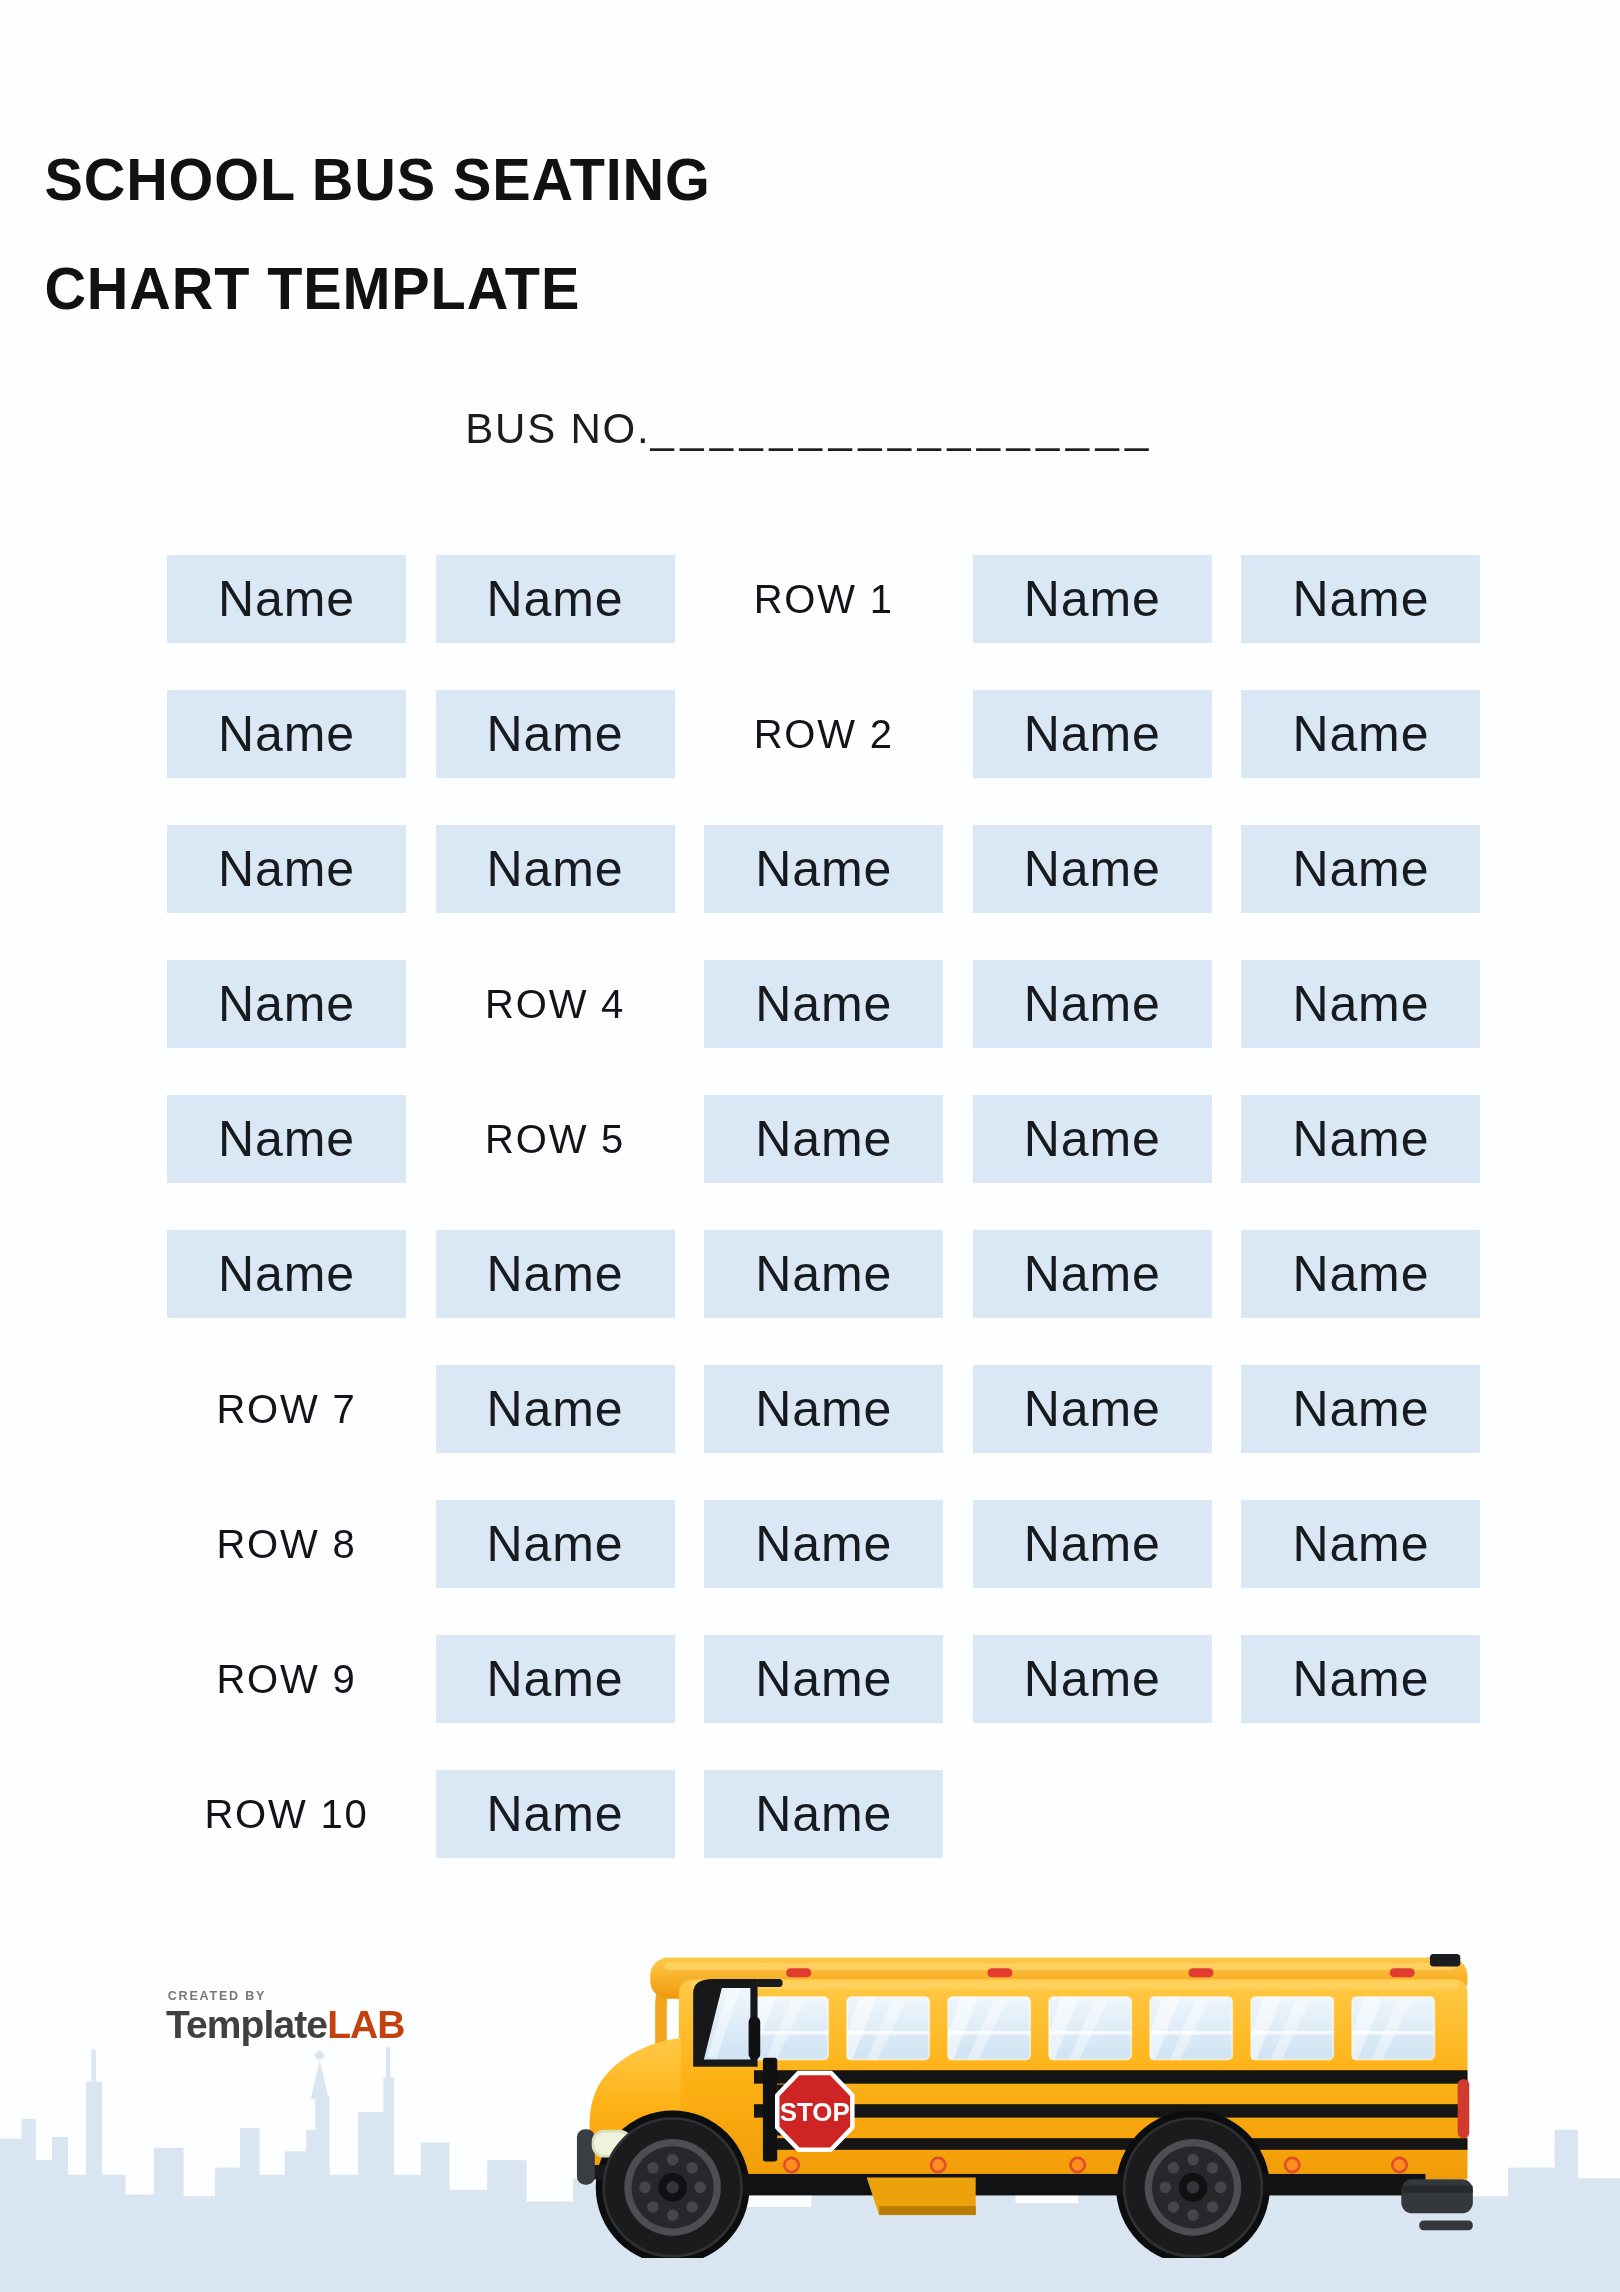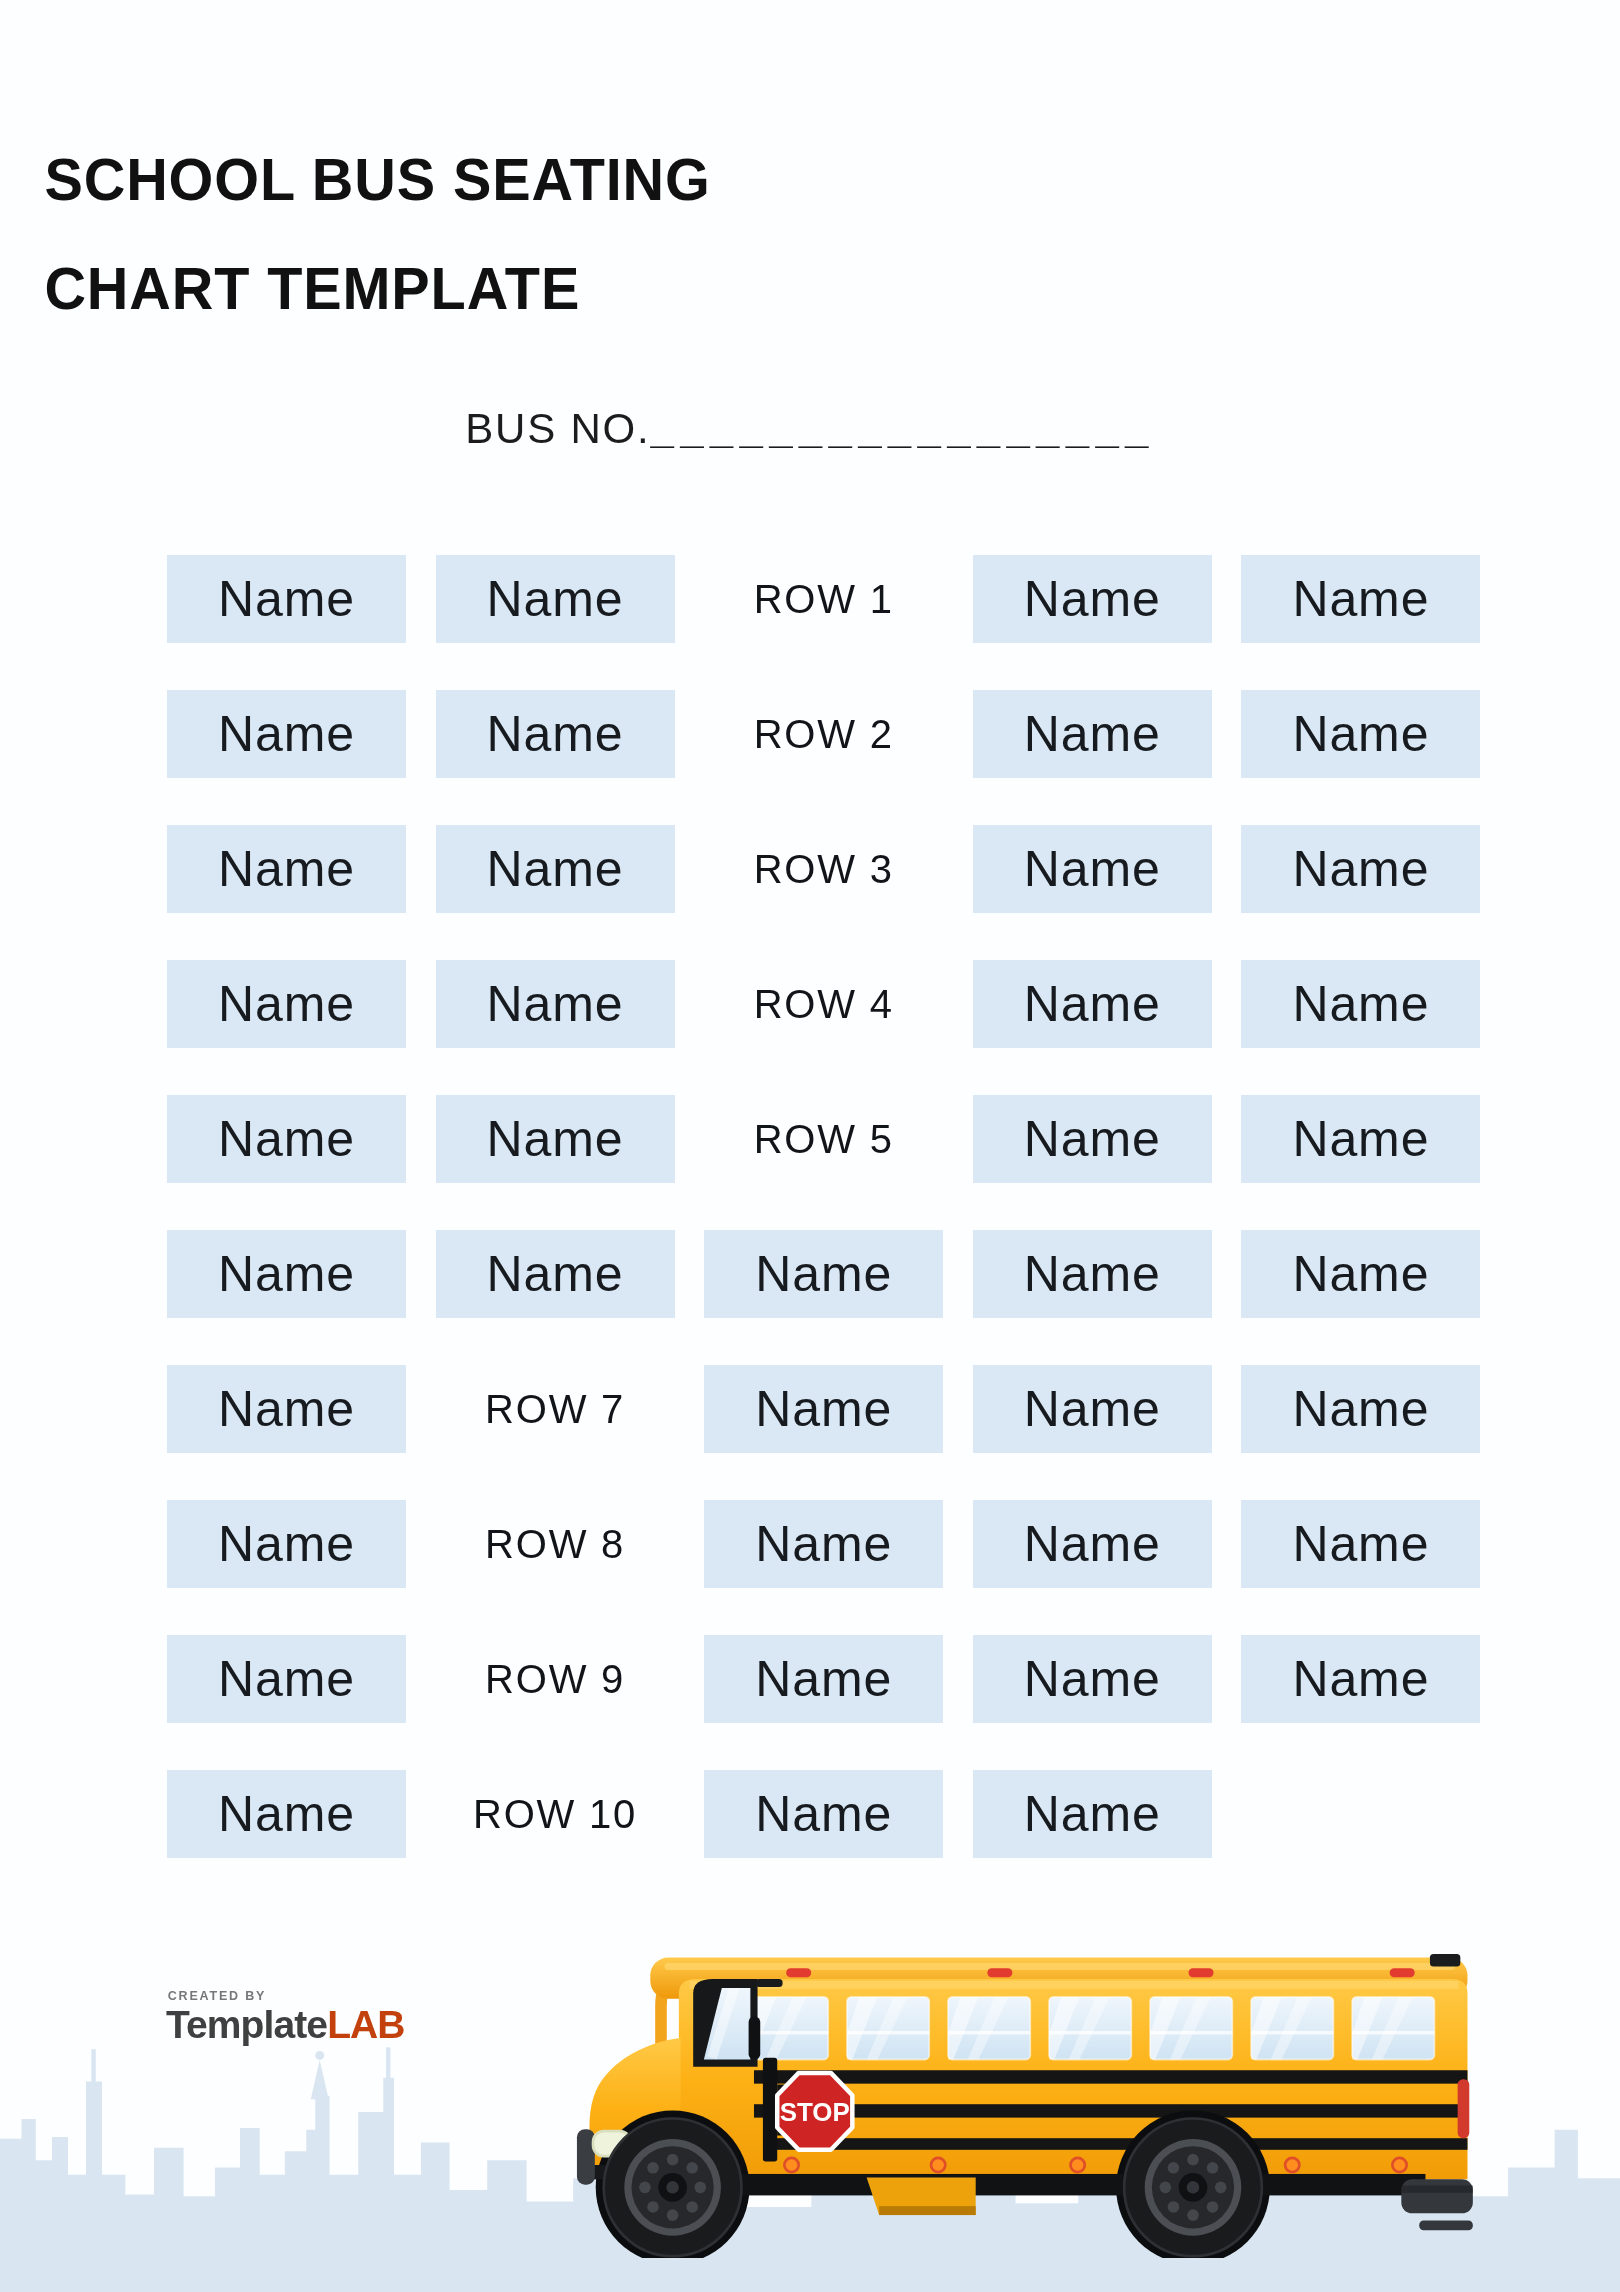--- a/index.html
+++ b/index.html
@@ -7,21 +7,21 @@
     position:relative;width:1620px;height:2293px;overflow:hidden;
     background:#fdfeff;font-family:"Liberation Sans",sans-serif;
   }
   
   .title{position:absolute;top:150px;left:0;width:100%;margin:0;text-align:left;
          font-size:60px;font-weight:700;color:#111;letter-spacing:0.9px;padding-left:12px;}
   .title-line{display:block;line-height:1;transform:scaleX(.96);}
   .title-line + .title-line{margin-top:49px;}
   .bus-no{position:absolute;top:405px;left:0;width:100%;text-align:center;
           font-size:42px;color:#1c1c1c;letter-spacing:1.8px;white-space:nowrap;}
-  .bus-no .blank{letter-spacing:6.3px;font-weight:bold;}
+  .bus-no .blank{letter-spacing:6.3px;}
   
   .grid{position:absolute;left:167px;top:555px;display:grid;
         grid-template-columns:repeat(5,239px);column-gap:29.6px;
         grid-auto-rows:88px;row-gap:47px;}
   .seat{background:var(--seat-bg,#d9e8f4);display:flex;align-items:center;justify-content:center;
         font-size:50px;color:#171b1f;letter-spacing:0.9px;}
   .row-label{display:flex;align-items:center;justify-content:center;
              font-size:40px;color:#111519;letter-spacing:1.8px;white-space:nowrap;}
   
   .skyline{position:absolute;left:0;bottom:0;width:1620px;height:251px;display:block;}
@@ -50,21 +50,20 @@
       <div class="row-label">ROW 1</div>
       <div class="seat">Name</div>
       <div class="seat">Name</div>
       <div class="seat">Name</div>
       <div class="seat">Name</div>
       <div class="row-label">ROW 2</div>
       <div class="seat">Name</div>
       <div class="seat">Name</div>
       <div class="seat">Name</div>
       <div class="seat">Name</div>
-      <div class="row-label">ROW 3</div>
       <div class="seat">Name</div>
       <div class="seat">Name</div>
       <div class="seat">Name</div>
       <div class="seat">Name</div>
       <div class="row-label">ROW 4</div>
       <div class="seat">Name</div>
       <div class="seat">Name</div>
       <div class="seat">Name</div>
       <div class="seat">Name</div>
       <div class="row-label">ROW 5</div>

